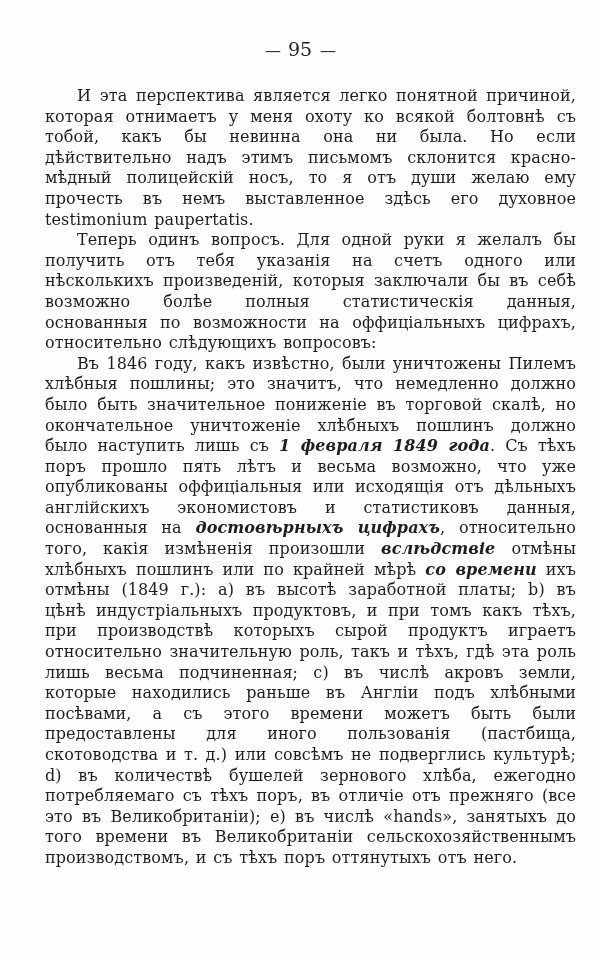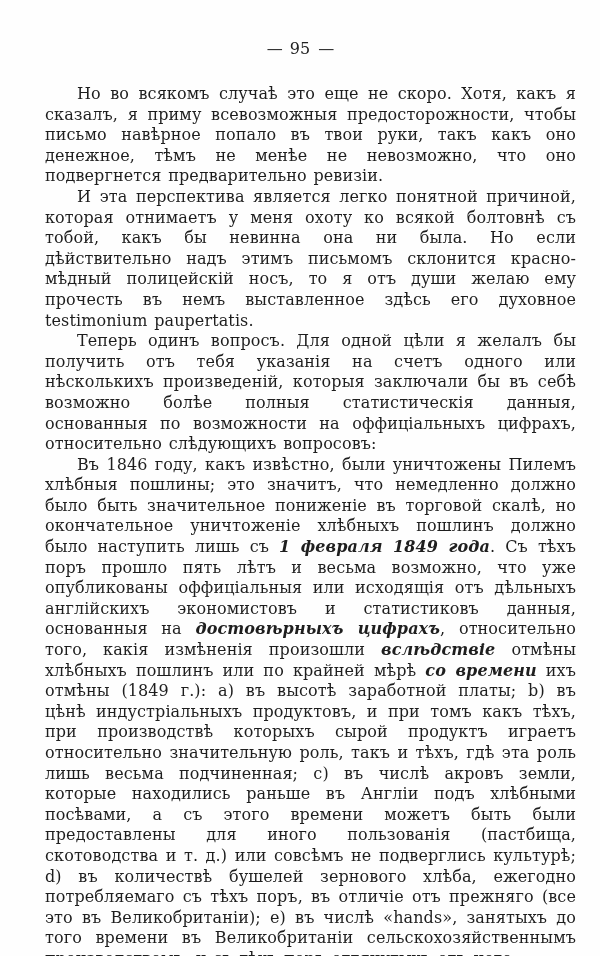--- a/index.html
+++ b/index.html
@@ -22,21 +22,21 @@
     font-size: 16px;
     line-height: 18px;
     color: #222;
   }
   .page-header .dash {
     letter-spacing: -1px;
     padding: 0 8px;
     color: #2a2a2a;
   }
   .page-header .pn {
-    font-size: 16px;
+    font-size: 19px;
   }
   .text-block {
     margin: 26px 24px 0 45px; 
     width: 531px;
   }
   p.para {
     margin: 0;
     padding: 0;
     text-align: justify;
     text-indent: 32px;
@@ -51,18 +51,17 @@
   }
 </style>
 </head>
 <body>
 
 <div class="page">
   <div class="page-header">
     <span class="dash">—</span><span class="pn">95</span><span class="dash">—</span>
   </div>
   <div class="text-block">
-      <p class="para"><span>Но во всякомъ случаѣ это еще не скоро. Хотя, какъ я сказалъ, я приму всевозможныя предосторожности, чтобы письмо навѣрное попало въ твои руки, такъ какъ оно денежное, тѣмъ не менѣе не невозможно, что оно подвергнется предварительно ревизіи.</span></p>
       <p class="para"><span>И эта перспектива является легко понятной причиной, которая отнимаетъ у меня охоту ко всякой болтовнѣ съ тобой, какъ бы невинна она ни была. Но если дѣйствительно надъ этимъ письмомъ склонится красно-мѣдный полицейскій носъ, то я отъ души желаю ему прочесть въ немъ выставленное здѣсь его духовное testimonium paupertatis.</span></p>
-      <p class="para"><span>Теперь одинъ вопросъ. Для одной цѣли я желалъ бы получить отъ тебя указанія на счетъ одного или нѣсколькихъ произведеній, которыя заключали бы въ себѣ возможно болѣе полныя статистическія данныя, основанныя по возможности на оффиціальныхъ цифрахъ, относительно слѣдующихъ вопросовъ:</span></p>
+      <p class="para"><span>Теперь одинъ вопросъ. Для одной руки я желалъ бы получить отъ тебя указанія на счетъ одного или нѣсколькихъ произведеній, которыя заключали бы въ себѣ возможно болѣе полныя статистическія данныя, основанныя по возможности на оффиціальныхъ цифрахъ, относительно слѣдующихъ вопросовъ:</span></p>
       <p class="para"><span>Въ 1846 году, какъ извѣстно, были уничтожены Пилемъ хлѣбныя пошлины; это значитъ, что немедленно должно было быть значительное пониженіе въ торговой скалѣ, но окончательное уничтоженіе хлѣбныхъ пошлинъ должно было наступить лишь съ </span><span class="italic">1 февраля 1849 года</span><span>. Съ тѣхъ поръ прошло пять лѣтъ и весьма возможно, что уже опубликованы оффиціальныя или исходящія отъ дѣльныхъ англійскихъ экономистовъ и статистиковъ данныя, основанныя на </span><span class="italic">достовѣрныхъ цифрахъ</span><span>, относительно того, какія измѣненія произошли </span><span class="italic">вслѣдствіе</span><span> отмѣны хлѣбныхъ пошлинъ или по крайней мѣрѣ </span><span class="italic">со времени</span><span> ихъ отмѣны (1849 г.): a) въ высотѣ заработной платы; b) въ цѣнѣ индустріальныхъ продуктовъ, и при томъ какъ тѣхъ, при производствѣ которыхъ сырой продуктъ играетъ относительно значительную роль, такъ и тѣхъ, гдѣ эта роль лишь весьма подчиненная; c) въ числѣ акровъ земли, которые находились раньше въ Англіи подъ хлѣбными посѣвами, а съ этого времени можетъ быть были предоставлены для иного пользованія (пастбища, скотоводства и т. д.) или совсѣмъ не подверглись культурѣ; d) въ количествѣ бушелей зернового хлѣба, ежегодно потребляемаго съ тѣхъ поръ, въ отличіе отъ прежняго (все это въ Великобританіи); e) въ числѣ «hands», занятыхъ до того времени въ Великобританіи сельскохозяйственнымъ производствомъ, и съ тѣхъ поръ оттянутыхъ отъ него.</span></p>
     </div>
 </div>
 
 </body></html>

